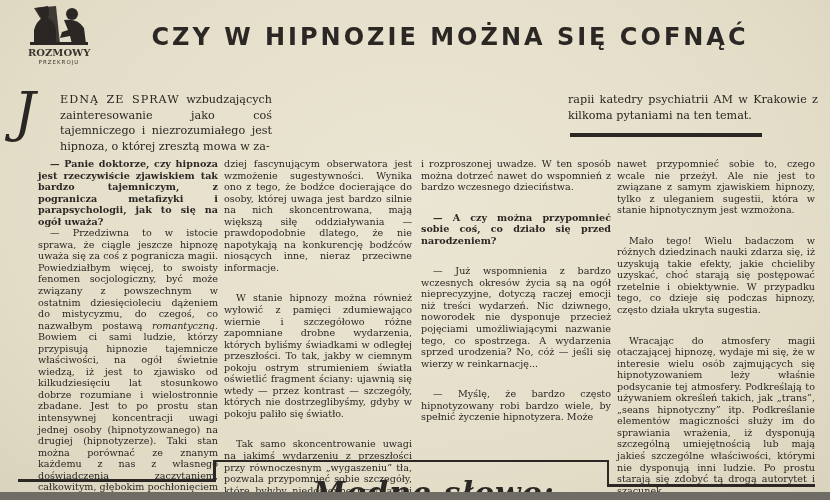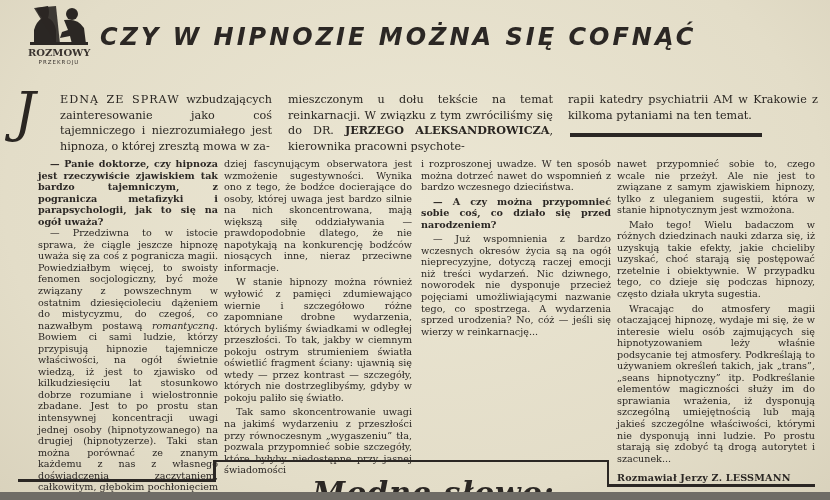--- a/index.html
+++ b/index.html
@@ -15,40 +15,40 @@
   
   .logo { position:absolute; left:26px; top:4px; width:64px; height:66px; }
   .logo svg { display:block; }
   .logo-title { position:absolute; left:2px; top:44px; width:62px; text-align:center;
     font-family:"DejaVu Serif", serif; font-weight:bold; font-size:10px; letter-spacing:0;
     color:#3a3430; line-height:10px; }
   .logo-sub { position:absolute; left:2px; top:55px; width:62px; text-align:center;
     font-family:"DejaVu Sans", sans-serif; font-size:5.5px; letter-spacing:1px; color:#3a3430; }
 
   
-  .headline { position:absolute; left:100px; top:24px; width:700px; text-align:left;
+  .headline { position:absolute; left:100px; top:24px; width:700px; text-align:center;
     font-family:"DejaVu Sans", sans-serif; font-weight:bold; color:#2b2724;
-    font-size:24px; line-height:27px; letter-spacing:3px;font-style:italic; }
+    font-size:24px; line-height:27px; letter-spacing:3px; }
   .headline .l1 { display:block; }
   .headline .l2 { display:block; padding-right:92px; }
 
   
   .lead { position:absolute; top:92px; font-size:11.2px; line-height:15.5px; text-align:justify; color:#2a2622; }
   .dropcap { position:absolute; left:-46px; top:-6px; font-family:"DejaVu Serif", serif; font-style:italic;
     font-size:54px; line-height:54px; color:#2a2622; }
   .lead1-wrap { position:absolute; left:14px; top:92px; width:258px; }
   .lead2 { left:288px; width:265px; }
   .lead3 { left:568px; width:250px; }
   .rule-bar { position:absolute; left:570px; top:133px; width:192px; height:4px; background:#2b2724; }
 
   
   .col { position:absolute; top:158px; font-size:9.6px; line-height:11.55px; text-align:justify; color:#2b2724; }
   .col p { margin:0; text-indent:12px; }
   .col p.q { font-weight:bold; }
-  .col p.gap { margin-top:3px; }
+  .col p.gap { margin-top:19px; }
   .c1 { left:38px; width:180px; }
   .c2 { left:224px; width:188px; }
   .c3 { left:421px; width:190px; }
   .c4 { left:617px; width:198px; }
   .signature { font-weight:bold; text-indent:0 !important; margin-top:8px !important; letter-spacing:0.2px; }
 
   
   .frame { position:absolute; border-color:#2b2724; border-style:solid; }
   .f-left-h { left:18px; top:479px; width:198px; height:0; border-width:3px 0 0 0; }
   .f-left-v { left:213px; top:460px; width:0; height:22px; border-width:0 0 0 3px; }
@@ -80,23 +80,20 @@
   <h1 class="headline" style="margin:0;">
     <span class="l1">CZY W HIPNOZIE MOŻNA SIĘ COFNĄĆ</span>
   </h1>
 
   <div class="lead1-wrap">
     <div style="position:relative; margin-left:46px; font-size:11.2px; line-height:15.5px; text-align:justify; width:212px;">
       <span class="dropcap">J</span>
       <span style="letter-spacing:1px;">EDNĄ ZE SPRAW</span><span> wzbudzających zainteresowanie jako coś tajemniczego i niezrozumiałego jest hipnoza, o której zresztą mowa w za-</span>
     </div>
   </div>
-  <div class="lead lead2">
-    <span>mieszczonym u dołu tekście na temat reinkarnacji. W związku z tym zwróciliśmy się do DR. </span><b>JERZEGO ALEKSANDROWICZA</b><span>, kierownika pracowni psychote-</span>
-  </div>
   <div class="lead lead3">
     <span>rapii katedry psychiatrii AM w Krakowie z kilkoma pytaniami na ten temat.</span>
   </div>
   <div class="rule-bar"></div>
 
   <div class="col c1">
     <p class="q">— Panie doktorze, czy hipnoza jest rzeczywiście zjawiskiem tak bardzo tajemniczym, z pogranicza metafizyki i parapsychologii, jak to się na ogół uważa?</p>
     <p><span>— Przedziwna to w istocie sprawa, że ciągle jeszcze hipnozę uważa się za coś z pogranicza magii. Powiedziałbym więcej, to swoisty fenomen socjologiczny, być może związany z powszechnym w ostatnim dziesięcioleciu dążeniem do mistycyzmu, do czegoś, co nazwałbym postawą </span><i>romantyczną</i><span>. Bowiem ci sami ludzie, którzy przypisują hipnozie tajemnicze właściwości, na ogół świetnie wiedzą, iż jest to zjawisko od kilkudziesięciu lat stosunkowo dobrze rozumiane i wielostronnie zbadane. Jest to po prostu stan intensywnej koncentracji uwagi jednej osoby (hipnotyzowanego) na drugiej (hipnotyzerze). Taki stan można porównać ze znanym każdemu z nas z własnego doświadczenia zaczytaniem, całkowitym, głębokim pochłonięciem przez lekturę.</span></p>
 
   </div>
@@ -104,20 +101,21 @@
   <div class="col c2">
     <p style="text-indent:0">dziej fascynującym obserwatora jest wzmożenie sugestywności. Wynika ono z tego, że bodźce docierające do osoby, której uwaga jest bardzo silnie na nich skoncentrowana, mają większą siłę oddziaływania — prawdopodobnie dlatego, że nie napotykają na konkurencję bodźców niosących inne, nieraz przeciwne informacje.</p>
     <p class="gap">W stanie hipnozy można również wyłowić z pamięci zdumiewająco wiernie i szczegółowo różne zapomniane drobne wydarzenia, których byliśmy świadkami w odległej przeszłości. To tak, jakby w ciemnym pokoju ostrym strumieniem światła oświetlić fragment ściany: ujawnią się wtedy — przez kontrast — szczegóły, których nie dostrzeglibyśmy, gdyby w pokoju paliło się światło.</p>
     <p class="gap">Tak samo skoncentrowanie uwagi na jakimś wydarzeniu z przeszłości przy równoczesnym „wygaszeniu” tła, pozwala przypomnieć sobie szczegóły, które byłyby niedostępne przy jasnej świadomości</p>
   </div>
 
   <div class="col c3">
     <p style="text-indent:0">i rozproszonej uwadze. W ten sposób można dotrzeć nawet do wspomnień z bardzo wczesnego dzieciństwa.</p>
     <p class="q gap">— A czy można przypomnieć sobie coś, co działo się przed narodzeniem?</p>
     <p class="gap">— Już wspomnienia z bardzo wczesnych okresów życia są na ogół nieprecyzyjne, dotyczą raczej emocji niż treści wydarzeń. Nic dziwnego, noworodek nie dysponuje przecież pojęciami umożliwiającymi nazwanie tego, co spostrzega. A wydarzenia sprzed urodzenia? No, cóż — jeśli się wierzy w reinkarnację...</p>
+    <p class="gap">— Myślę, że bardzo często hipnotyzowany robi bardzo wiele, by spełnić życzenie hipnotyzera. Może</p>
   </div>
 
   <div class="col c4">
     <p style="text-indent:0">nawet przypomnieć sobie to, czego wcale nie przeżył. Ale nie jest to związane z samym zjawiskiem hipnozy, tylko z uleganiem sugestii, która w stanie hipnotycznym jest wzmożona.</p>
     <p class="gap">Mało tego! Wielu badaczom w różnych dziedzinach nauki zdarza się, iż uzyskują takie efekty, jakie chcieliby uzyskać, choć starają się postępować rzetelnie i obiektywnie. W przypadku tego, co dzieje się podczas hipnozy, często działa ukryta sugestia.</p>
     <p class="gap">Wracając do atmosfery magii otaczającej hipnozę, wydaje mi się, że w interesie wielu osób zajmujących się hipnotyzowaniem leży właśnie podsycanie tej atmosfery. Podkreślają to używaniem określeń takich, jak „trans”, „seans hipnotyczny” itp. Podkreślanie elementów magiczności służy im do sprawiania wrażenia, iż dysponują szczególną umiejętnością lub mają jakieś szczególne właściwości, którymi nie dysponują inni ludzie. Po prostu starają się zdobyć tą drogą autorytet i szacunek...</p>
     <p class="signature">Rozmawiał Jerzy Z. LESSMANN</p>
   </div>
 
   <div class="frame f-left-h"></div>

